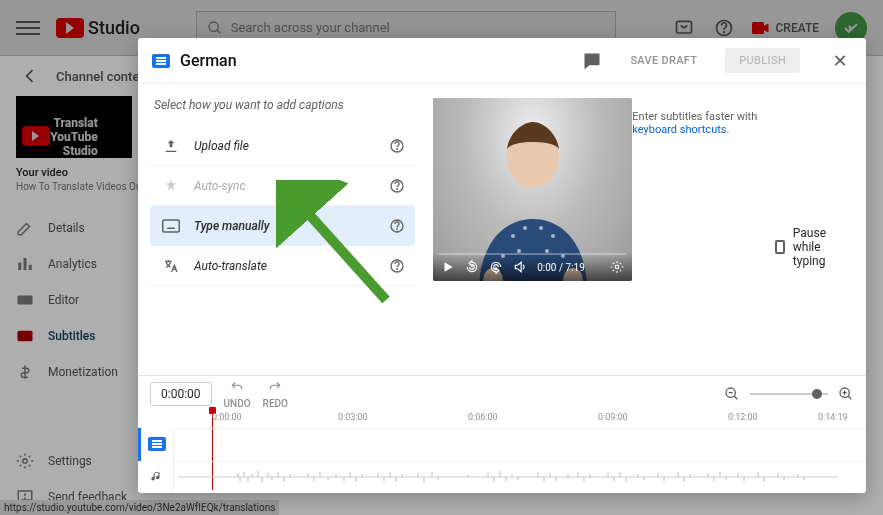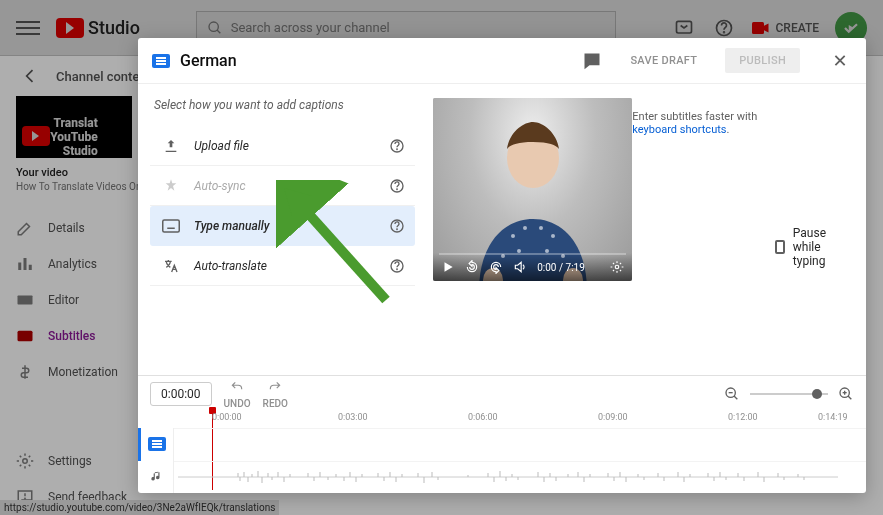--- a/index.html
+++ b/index.html
@@ -25,21 +25,21 @@
   .subhdr{height:40px;display:flex;align-items:center;padding:0 20px;gap:16px;color:#606060;font-size:13px;font-weight:500;}
   .leftcol{position:absolute;left:0;top:96px;width:210px;padding:0 16px;}
   .thumb{width:116px;height:62px;background:#000;display:flex;align-items:flex-end;justify-content:center;position:relative;overflow:hidden;}
   .thumb .tt{color:#fff;font-weight:800;font-size:12px;text-align:right;line-height:14px;}
   .thumb .red{position:absolute;left:6px;bottom:12px;width:28px;height:20px;background:#ff0000;border-radius:4px;}
   .thumb .red:after{content:"";position:absolute;left:10px;top:5px;border-left:7px solid #fff;border-top:5px solid transparent;border-bottom:5px solid transparent;}
   .yv{font-size:11px;font-weight:500;color:#282828;margin-top:8px;}
   .yvt{font-size:10px;color:#888;margin-top:2px;}
   .navlist{margin-top:18px;}
   .navitem{display:flex;align-items:center;gap:14px;height:36px;font-size:12px;color:#606060;}
-  .navitem.active{color:#a21caf;font-weight:500;}
+  .navitem.active{color:#0c4a6e;font-weight:500;}
   .editlink{position:absolute;right:30px;top:205px;color:#065fd4;font-size:12px;font-weight:500;}
 
   .bottomnav{position:absolute;left:0;bottom:0;width:210px;padding:0 16px;}
   .urlbar{position:absolute;left:0;bottom:0;background:#ddd;font-size:10px;color:#333;padding:2px 4px;}
 
   
   .overlay{position:absolute;inset:0;background:rgba(0,0,0,0.3);}
   .modal{position:absolute;left:138px;top:38px;width:728px;height:455px;background:#fff;border-radius:3px;box-shadow:0 4px 20px rgba(0,0,0,0.25);display:flex;flex-direction:column;}
   .mhdr{height:46px;display:flex;align-items:center;padding:0 14px;border-bottom:1px solid #eee;}
   .langicon{width:18px;height:14px;background:#1a73e8;border-radius:2px;margin-right:10px;display:flex;align-items:center;justify-content:center;}

